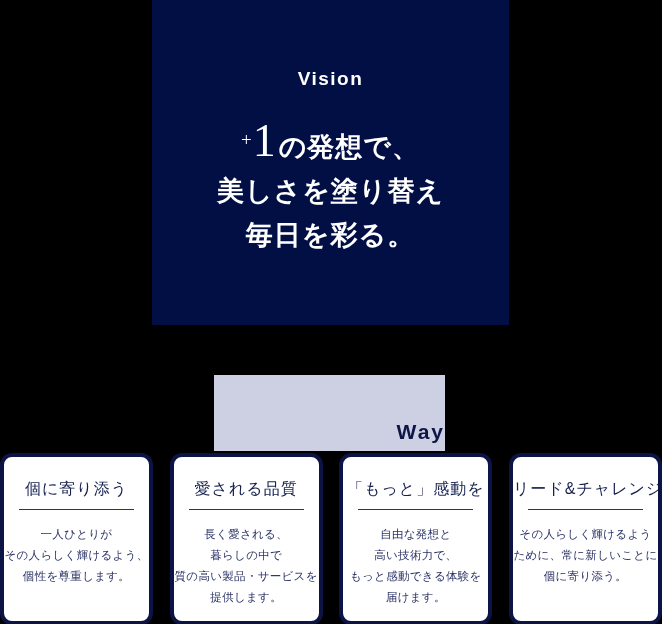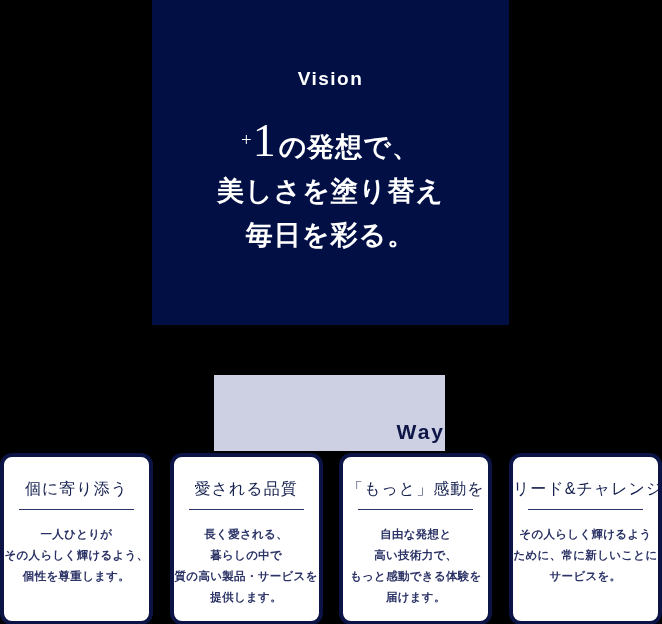--- a/index.html
+++ b/index.html
@@ -69,21 +69,21 @@
     margin-top: 22px; font-size: 16px; line-height: 20px;
     font-weight: 400; letter-spacing: 1px; white-space: nowrap;
     color: var(--card-title, #141f4e);
   }
   .card-divider {
     border: none; border-top: 1px solid var(--card-text, #2b3366);
     width: 115px; margin: 10px auto 14px;
   }
   .card-body {
     font-size: 11.5px; line-height: 21px; letter-spacing: 0.3px;
-    color: var(--card-text, #2b3366); font-weight: 700;
+    color: var(--card-text, #2b3366); font-weight: 400;
   }
   .card-line { display: block; white-space: nowrap; }
 </style>
 </head>
 <body>
 
 <div class="canvas">
 
   <section class="vision">
     <div class="vision-label">Vision</div>
@@ -131,18 +131,18 @@
         <span class="card-line">届けます。</span>
       </div>
     </article>
 
     <article class="card">
       <div class="card-title">リード&amp;チャレンジ</div>
       <hr class="card-divider">
       <div class="card-body">
         <span class="card-line">その人らしく輝けるよう</span>
         <span class="card-line">ために、常に新しいことに</span>
-        <span class="card-line">サービスを。</span>
+        <span class="card-line">個に寄り添う。</span>
       </div>
     </article>
 
   </div>
 </div>
 
 </body></html>

